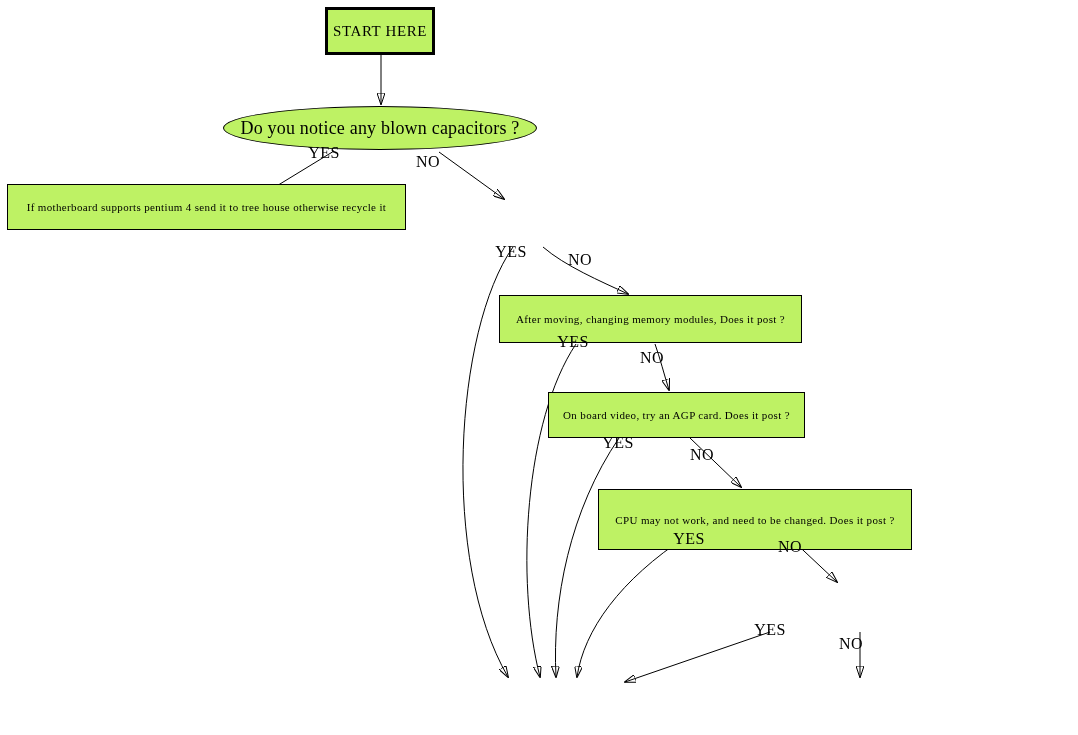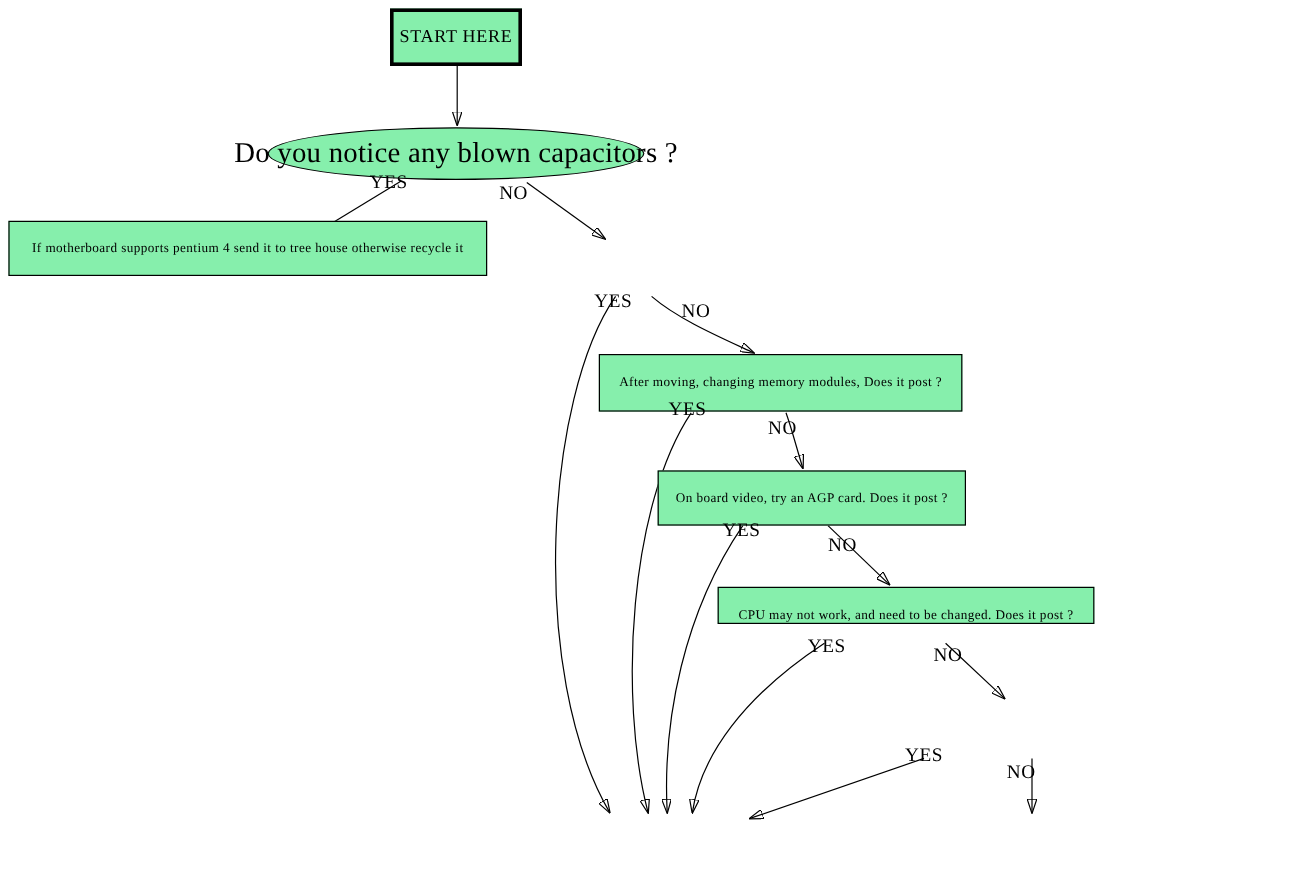--- a/index.html
+++ b/index.html
@@ -23,58 +23,58 @@
     z-index: 1;
   }
   #edges-svg path {
     fill: none;
     stroke: #000000;
     stroke-width: 1px;
   }
   .node {
     position: absolute;
     box-sizing: border-box;
-    background: #86efac;
+    background: #bef264;
     border: 1px solid #000000;
     display: flex;
     align-items: center;
     justify-content: center;
     text-align: center;
     font-size: 11px;
     letter-spacing: 0.35px;
     white-space: nowrap;
     z-index: 2;
   }
   .node.terminal {
     border-width: 3px;
     font-size: 15px;
     letter-spacing: 0.6px;
   }
   .node.ellipse {
     border-radius: 50%;
-    font-size: 24px;
+    font-size: 18px;
     letter-spacing: 0.2px;
   }
   .edge-label {
     position: absolute;
     transform: translate(-50%, -50%);
     font-size: 16px;
     letter-spacing: 0.5px;
     white-space: nowrap;
     z-index: 3;
     background: transparent;
   }
   
   .n-start       { left: 325px; top: 7px;   width: 110px; height: 48px; }
   .n-capacitors  { left: 223px; top: 106px; width: 314px; height: 44px; }
   .n-pentium     { left: 7px;   top: 184px; width: 399px; height: 46px; }
   .n-connections { left: 430px; top: 201px; width: 247px; height: 46px; }
   .n-memory      { left: 499px; top: 295px; width: 303px; height: 48px; }
   .n-video       { left: 548px; top: 392px; width: 257px; height: 46px; }
-  .n-cpu         { left: 598px; top: 489px; width: 314px; height: 31px; align-items: flex-end; }
+  .n-cpu         { left: 598px; top: 489px; width: 314px; height: 61px; }
   .n-dip         { left: 650px; top: 584px; width: 423px; height: 48px; }
   .n-bios        { left: 505px; top: 679px; width: 113px; height: 50px; }
   .n-recycle     { left: 815px; top: 679px; width: 91px;  height: 50px; }
   
   .l-yes1 { left: 324px; top: 153px; }
   .l-no1  { left: 428px; top: 162px; }
   .l-yes2 { left: 511px; top: 252px; }
   .l-no2  { left: 580px; top: 260px; }
   .l-yes3 { left: 573px; top: 342px; }
   .l-no3  { left: 652px; top: 358px; }

